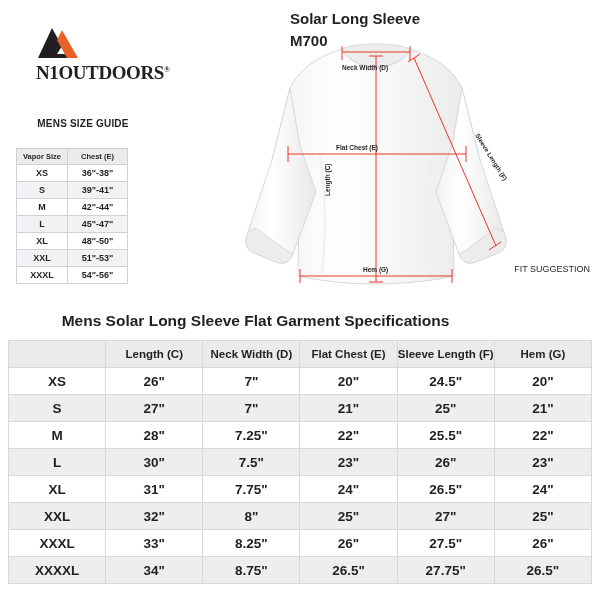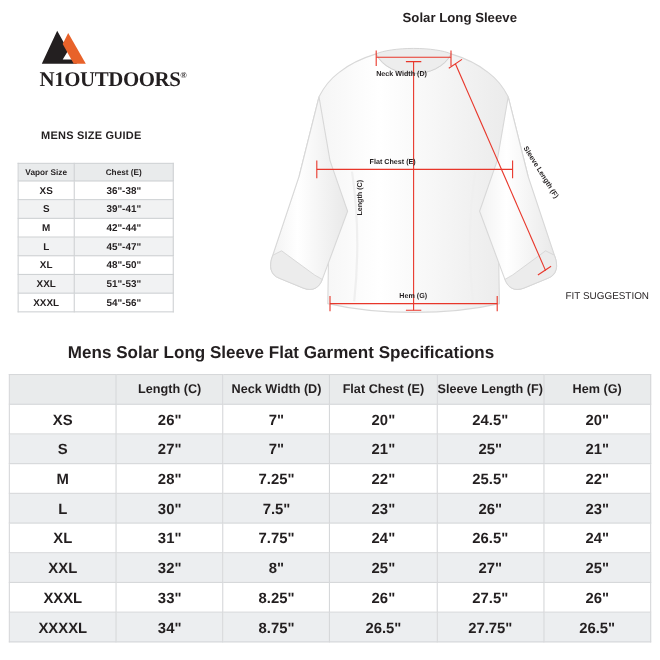--- a/index.html
+++ b/index.html
@@ -58,21 +58,21 @@
   }
   #size-guide .sg-title {
     font-size: 10px;
     font-weight: bold;
     text-align: center;
     padding-bottom: 19px;
     letter-spacing: 0.2px;
   }
   #size-guide table {
     border-collapse: collapse;
-    width: 142px;
+    width: 112px;
   }
   #size-guide td, #size-guide th {
     border: 1px solid #cfd2d4;
     padding: 3px 2px;
     text-align: center;
     font-weight: bold;
     font-size: 9px;
     color: #231f20;
   }
   #size-guide thead td {
@@ -83,22 +83,22 @@
   #size-guide tbody tr:nth-child(odd) td { background: #ffffff; }
   #size-guide tbody tr:nth-child(even) td { background: #f1f2f3; }
   #size-guide tbody td.size-col { width: 46px; }
 
   
   #product-title {
     position: absolute;
     left: 290px;
     top: 8px;
     width: 180px;
-    text-align: right;
-    font-size: 12px;
+    text-align: left;
+    font-size: 15px;
     font-weight: bold;
     line-height: 1.45;
   }
 
   
   #garment-area {
     position: absolute;
     left: 190px;
     top: 36px;
     width: 400px;
@@ -229,20 +229,21 @@
         <tr>
           <td class="size-col">XXXL</td>
           <td>54"-56"</td>
         </tr>
       </tbody>
     </table>
   </div>
 
   <div id="product-title">
     <div>Solar Long Sleeve</div>
+    <div>M700</div>
   </div>
 
   <div id="garment-area">
     <svg width="400" height="260" viewBox="0 0 400 260" xmlns="http://www.w3.org/2000/svg">
       <defs>
         <linearGradient id="shirtShade" x1="0" y1="0" x2="1" y2="0">
           <stop offset="0%" stop-color="#f2f2f2"></stop>
           <stop offset="35%" stop-color="#ffffff"></stop>
           <stop offset="100%" stop-color="#e8e8e8"></stop>
         </linearGradient>

